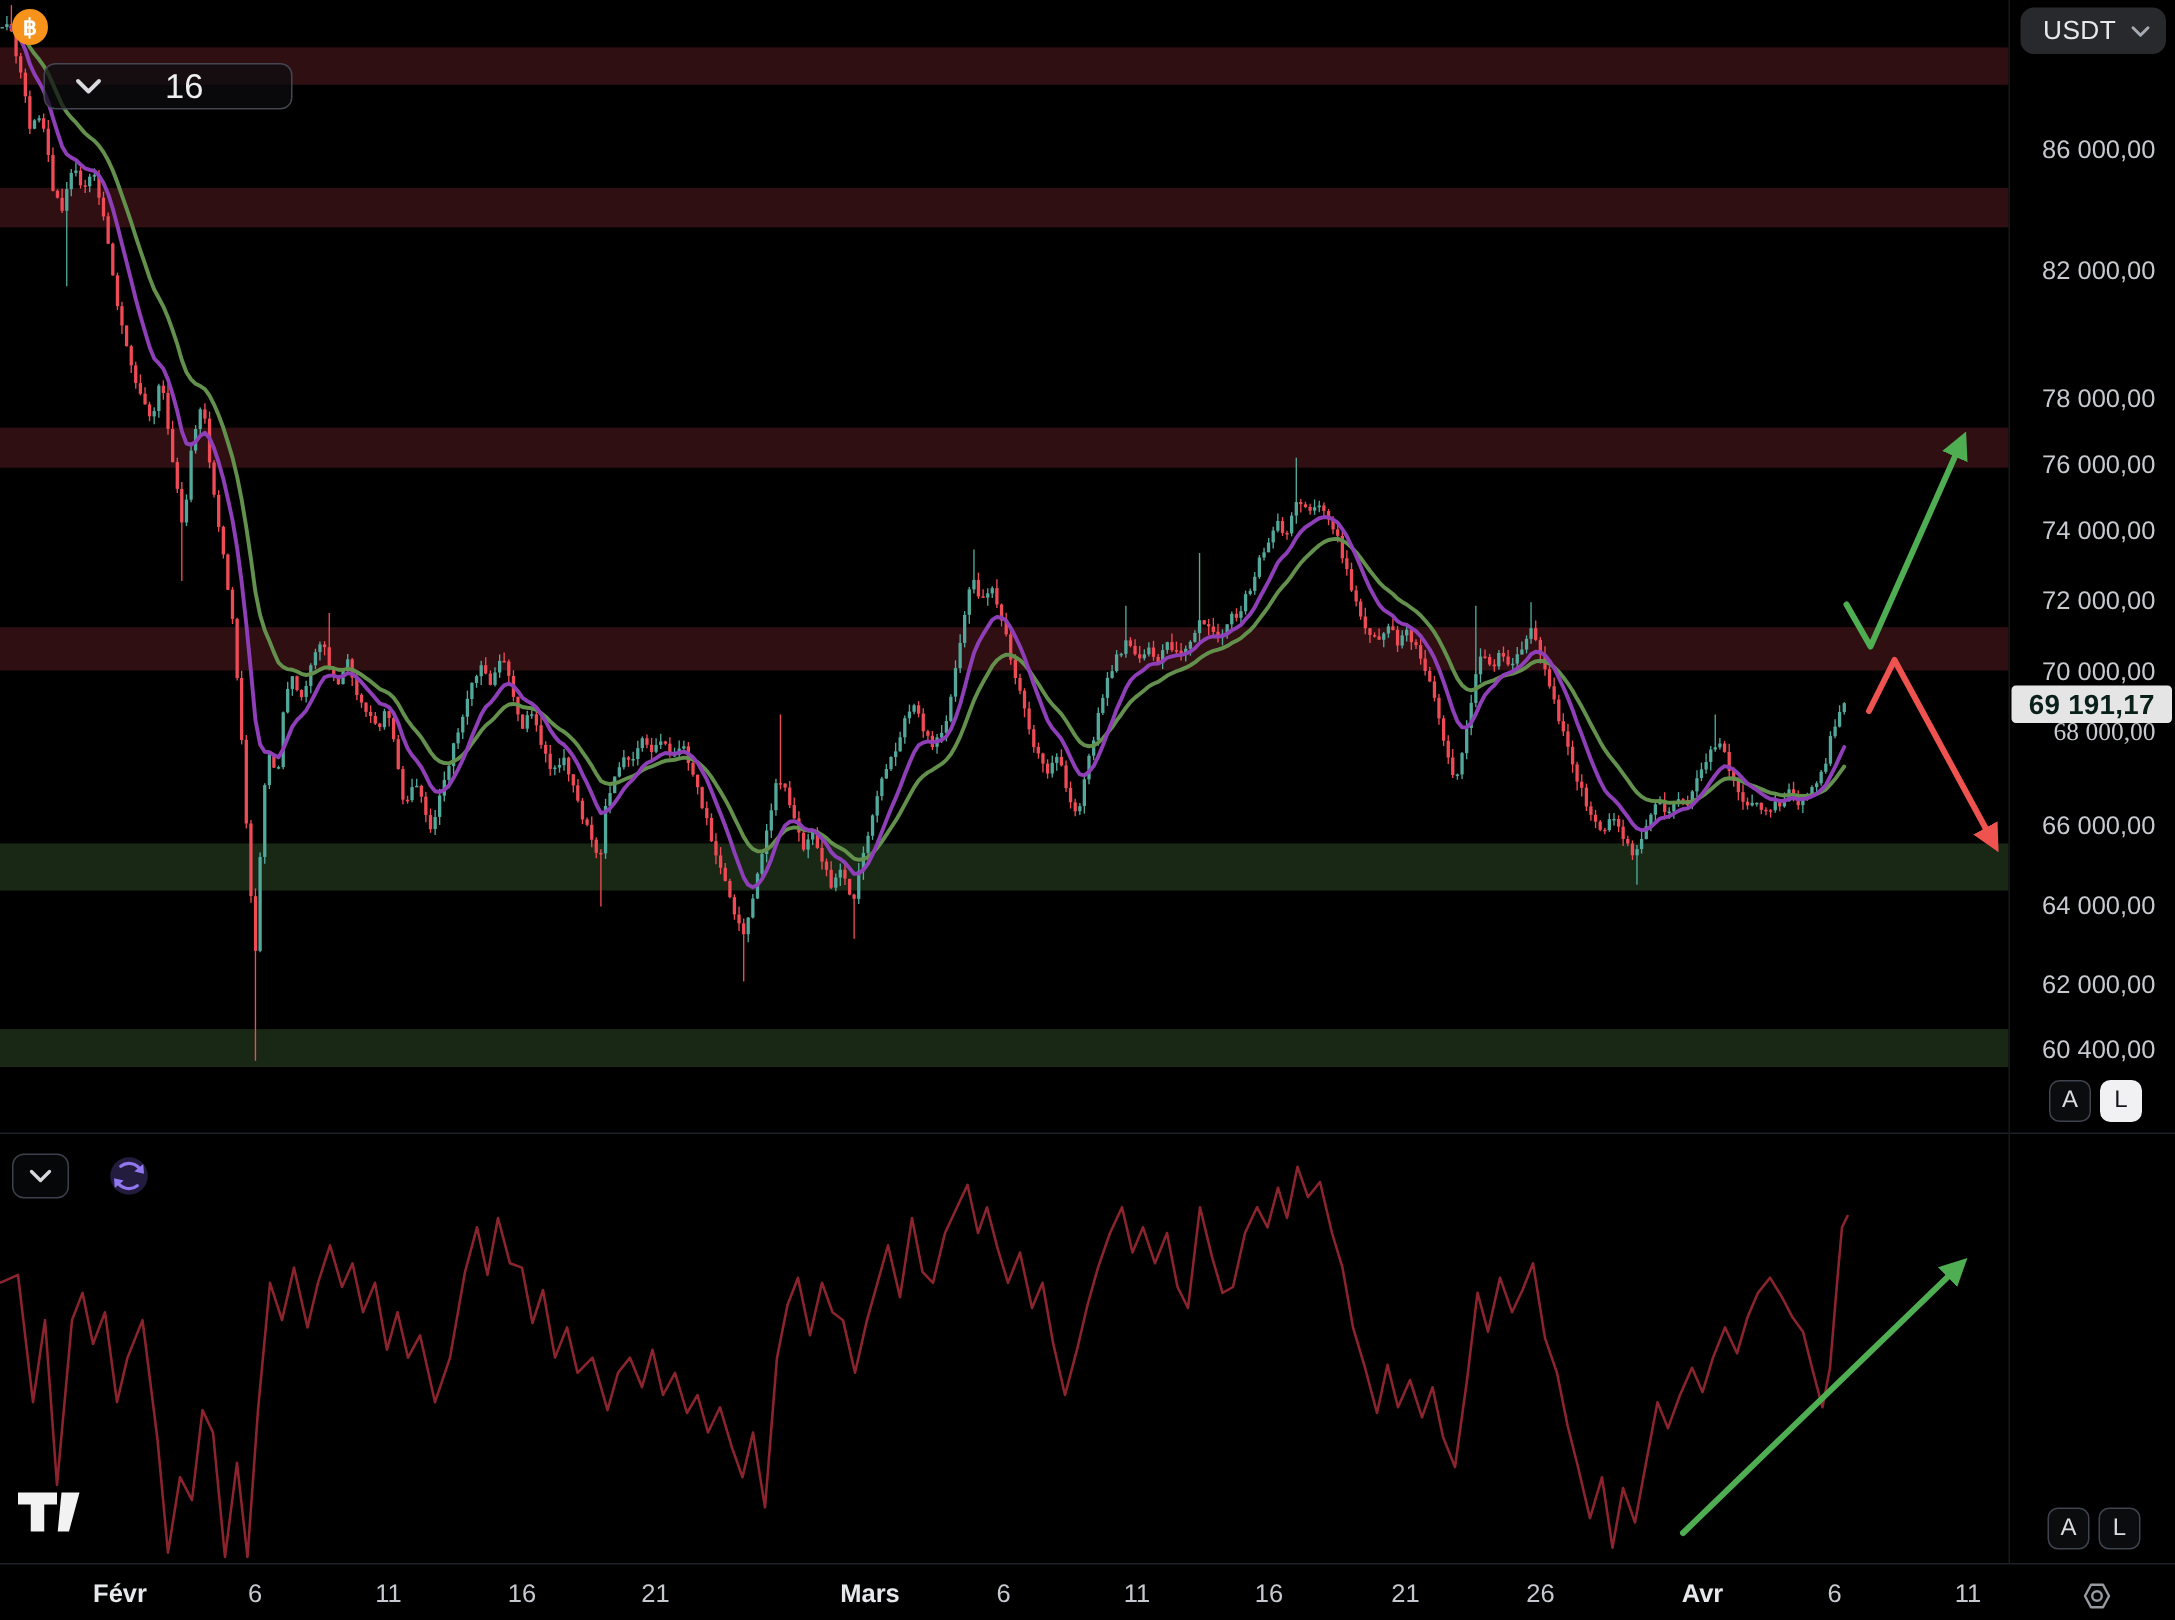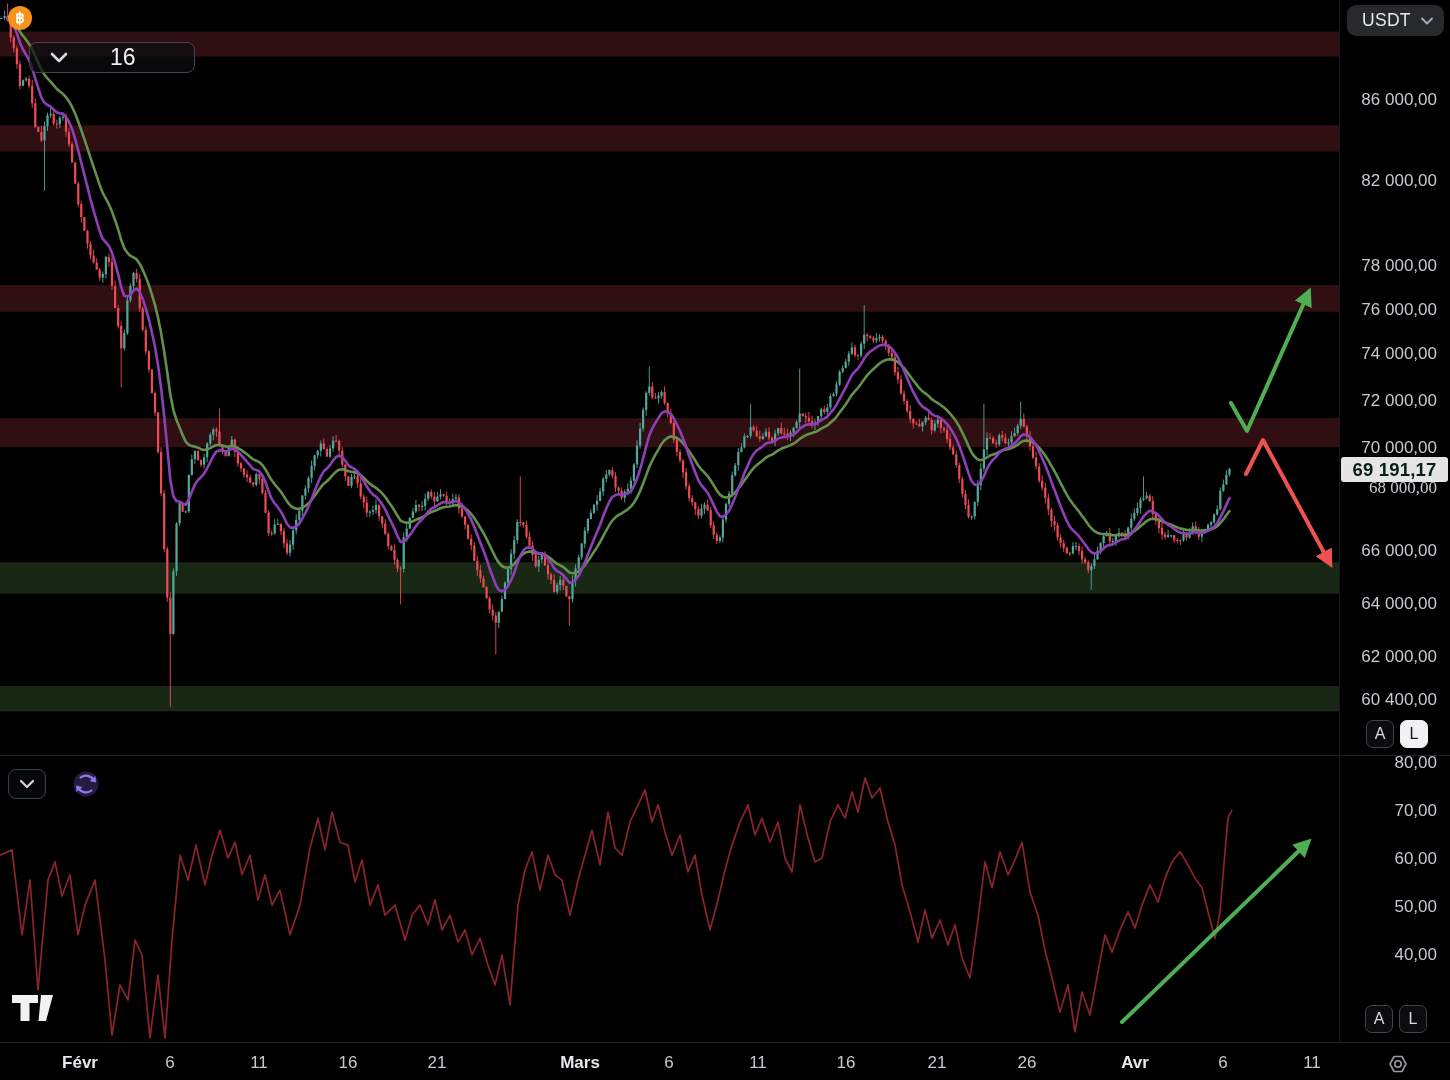--- a/index.html
+++ b/index.html
@@ -937,27 +937,20 @@
       <div class="tick" style="top: 647px;">62 000,00</div>
       <div class="tick" style="top: 690px;">60 400,00</div>
     </div>
   <div id="last-price" style="top: 457px;">69 191,17</div>
 
   <div class="al-group" style="left:1366px; top:720px;">
     <div class="al-btn">A</div>
     <div class="al-btn light">L</div>
   </div>
 
-  <div class="axis-col" id="rsi-axis" style="top:0; height:1042px;">
-      <div class="tick" style="top: 753px;">80,00</div>
-      <div class="tick" style="top: 801px;">70,00</div>
-      <div class="tick" style="top: 849px;">60,00</div>
-      <div class="tick" style="top: 897px;">50,00</div>
-      <div class="tick" style="top: 945px;">40,00</div>
-    </div>
 
   <div class="rsi-ctl-btn">
     <svg width="18" height="12" viewBox="0 0 18 12">
       <polyline points="3,3 9,9 15,3" fill="none" stroke="#d5d8dc" stroke-width="2.2" stroke-linecap="round" stroke-linejoin="round"></polyline>
     </svg>
   </div>
 
   <div class="refresh-wrap">
     <svg width="28" height="28" viewBox="0 0 28 28">
       <circle cx="14" cy="14" r="12.5" fill="#241c3e"></circle>

